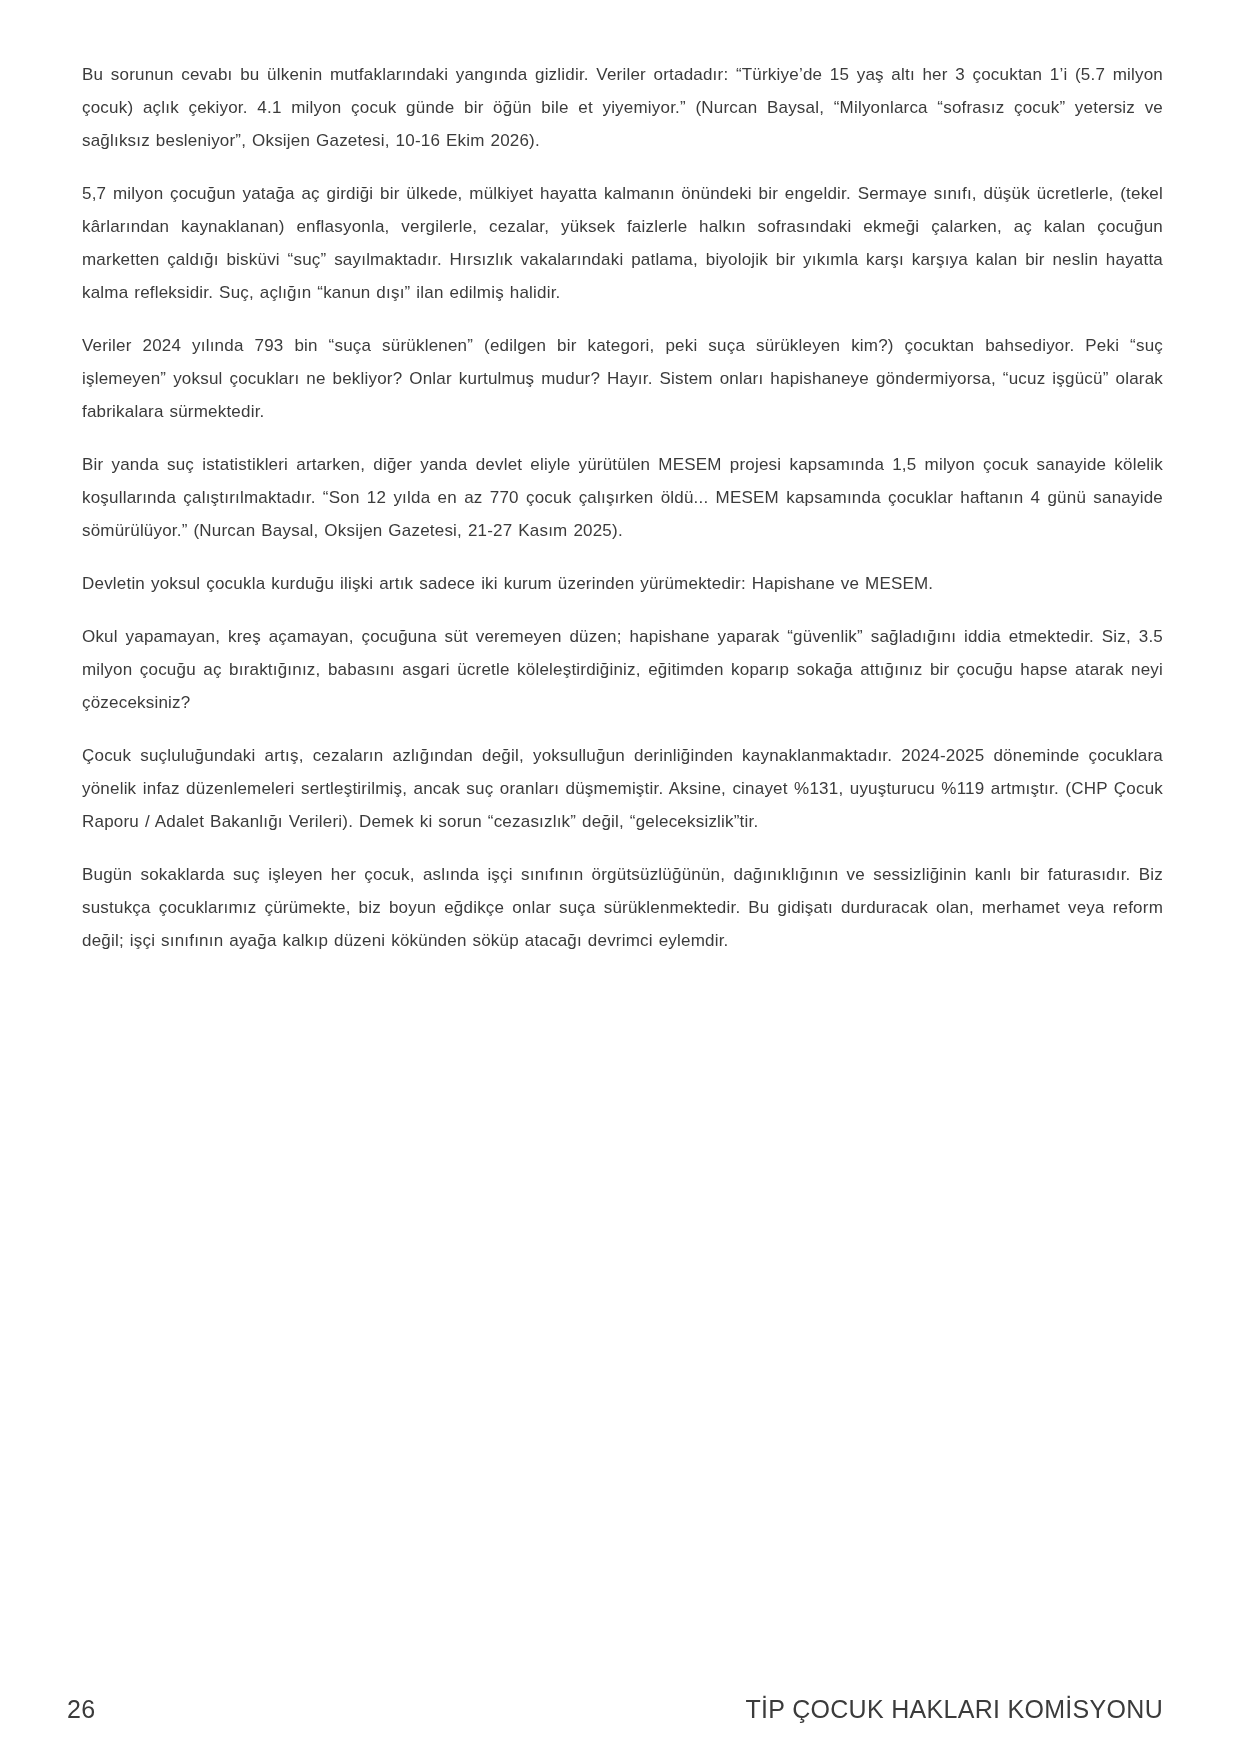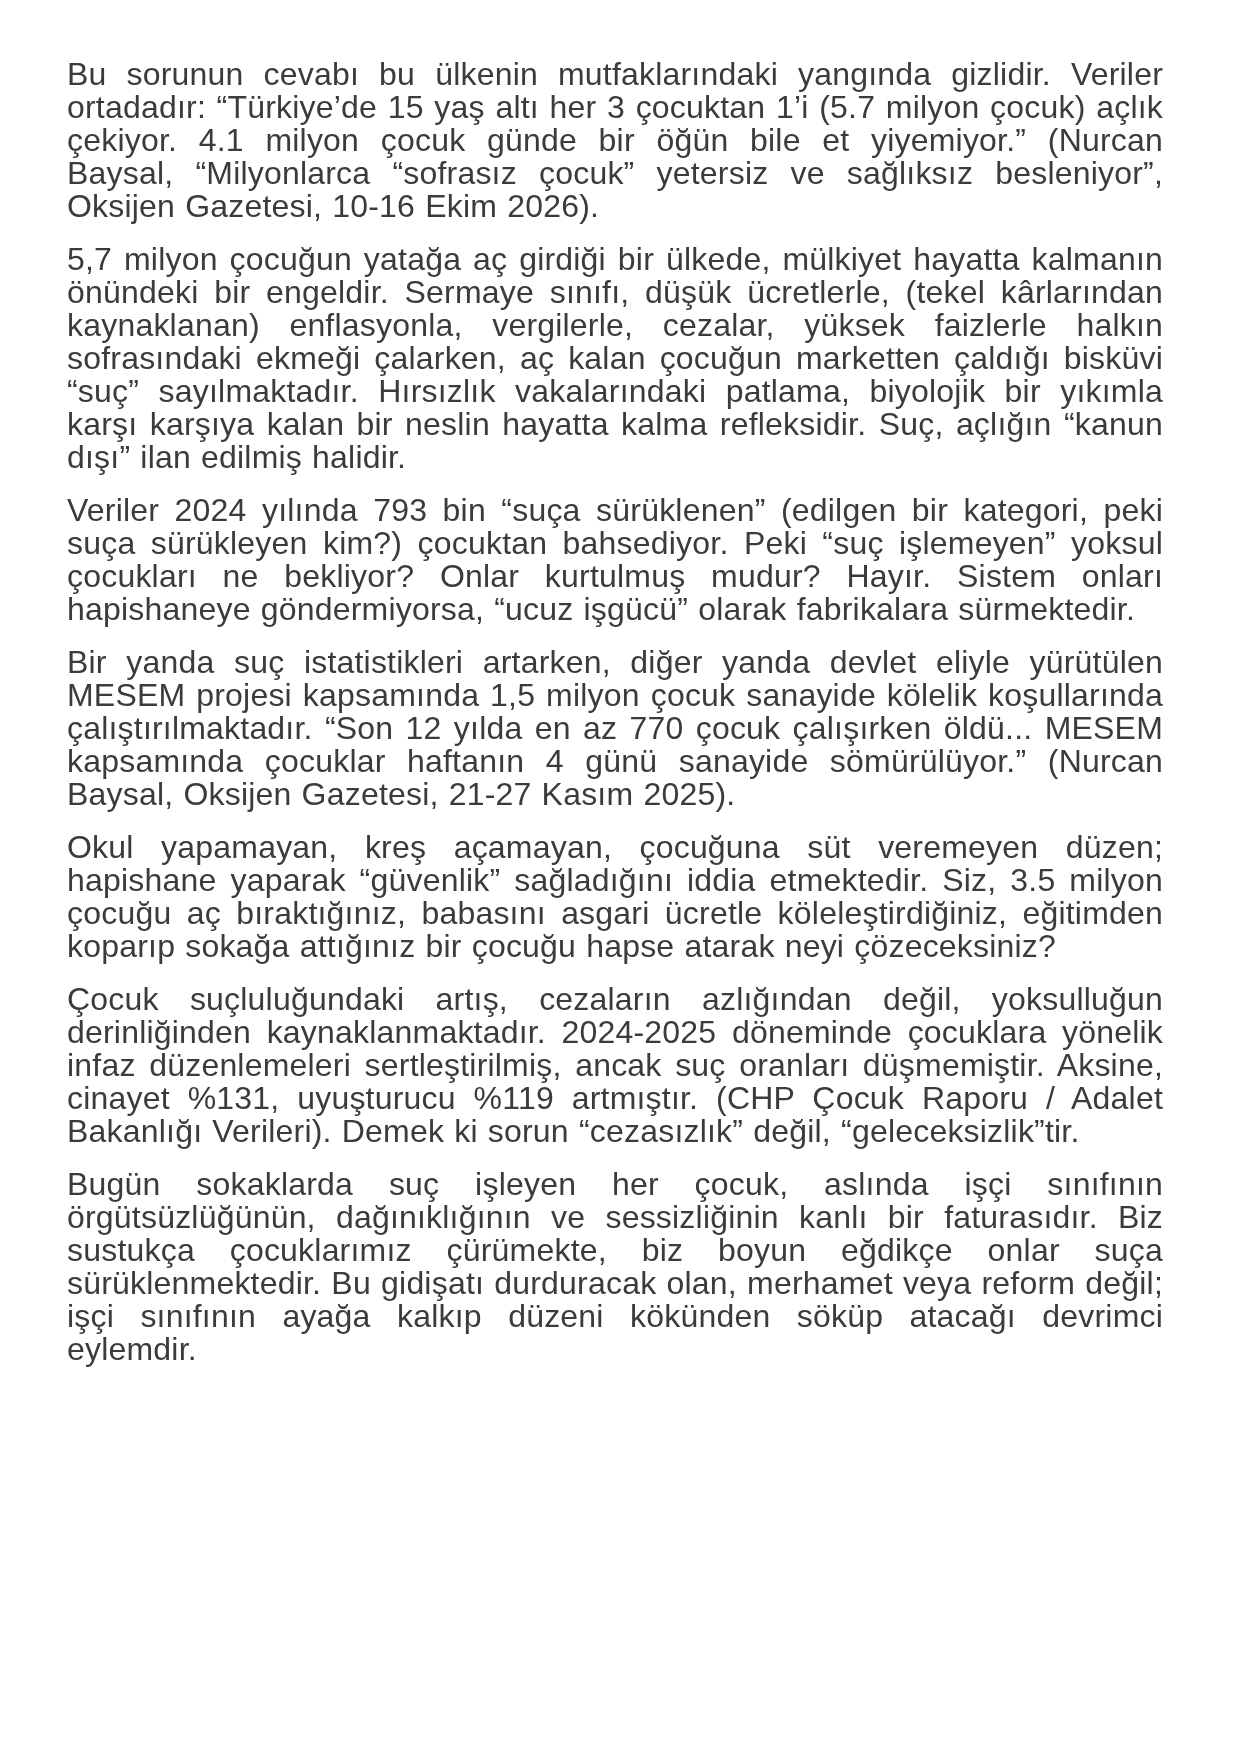--- a/index.html
+++ b/index.html
@@ -16,22 +16,22 @@
     font-family: "Liberation Sans", "DejaVu Sans", sans-serif;
     color: #3b3b3b;
   }
   .content {
     position: absolute;
     top: 58px;
     left: 67px;
     right: 78px;
   }
   .content p {
-    margin: 0 0 20px 0;
-    font-size: 32px;
+    margin: 0 0 20px 15px;
+    font-size: 17px;
     line-height: 33px;
     text-align: justify;
     letter-spacing: 0.2px;
     word-spacing: 1px;
     color: #3b3b3b;
   }
   .page-footer {
     position: absolute;
     left: 67px;
     right: 78px;
@@ -49,18 +49,23 @@
 </style>
 </head>
 <body>
 
 <div class="page">
   <main class="content">
     <p>Bu sorunun cevabı bu ülkenin mutfaklarındaki yangında gizlidir. Veriler ortadadır: “Türkiye’de 15 yaş altı her 3 çocuktan 1’i (5.7 milyon çocuk) açlık çekiyor. 4.1 milyon çocuk günde bir öğün bile et yiyemiyor.” (Nurcan Baysal, “Milyonlarca “sofrasız çocuk” yetersiz ve sağlıksız besleniyor”, Oksijen Gazetesi, 10-16 Ekim 2026).</p>
     <p>5,7 milyon çocuğun yatağa aç girdiği bir ülkede, mülkiyet hayatta kalmanın önündeki bir engeldir. Sermaye sınıfı, düşük ücretlerle, (tekel kârlarından kaynaklanan) enflasyonla, vergilerle, cezalar, yüksek faizlerle halkın sofrasındaki ekmeği çalarken, aç kalan çocuğun marketten çaldığı bisküvi “suç” sayılmaktadır. Hırsızlık vakalarındaki patlama, biyolojik bir yıkımla karşı karşıya kalan bir neslin hayatta kalma refleksidir. Suç, açlığın “kanun dışı” ilan edilmiş halidir.</p>
     <p>Veriler 2024 yılında 793 bin “suça sürüklenen” (edilgen bir kategori, peki suça sürükleyen kim?) çocuktan bahsediyor. Peki “suç işlemeyen” yoksul çocukları ne bekliyor? Onlar kurtulmuş mudur? Hayır. Sistem onları hapishaneye göndermiyorsa, “ucuz işgücü” olarak fabrikalara sürmektedir.</p>
     <p>Bir yanda suç istatistikleri artarken, diğer yanda devlet eliyle yürütülen MESEM projesi kapsamında 1,5 milyon çocuk sanayide kölelik koşullarında çalıştırılmaktadır. “Son 12 yılda en az 770 çocuk çalışırken öldü... MESEM kapsamında çocuklar haftanın 4 günü sanayide sömürülüyor.” (Nurcan Baysal, Oksijen Gazetesi, 21-27 Kasım 2025).</p>
+    <p>Devletin yoksul çocukla kurduğu ilişki artık sadece iki kurum üzerinden yürümektedir: Hapishane ve MESEM.</p>
     <p>Okul yapamayan, kreş açamayan, çocuğuna süt veremeyen düzen; hapishane yaparak “güvenlik” sağladığını iddia etmektedir. Siz, 3.5 milyon çocuğu aç bıraktığınız, babasını asgari ücretle köleleştirdiğiniz, eğitimden koparıp sokağa attığınız bir çocuğu hapse atarak neyi çözeceksiniz?</p>
     <p>Çocuk suçluluğundaki artış, cezaların azlığından değil, yoksulluğun derinliğinden kaynaklanmaktadır. 2024-2025 döneminde çocuklara yönelik infaz düzenlemeleri sertleştirilmiş, ancak suç oranları düşmemiştir. Aksine, cinayet %131, uyuşturucu %119 artmıştır. (CHP Çocuk Raporu / Adalet Bakanlığı Verileri). Demek ki sorun “cezasızlık” değil, “geleceksizlik”tir.</p>
     <p>Bugün sokaklarda suç işleyen her çocuk, aslında işçi sınıfının örgütsüzlüğünün, dağınıklığının ve sessizliğinin kanlı bir faturasıdır. Biz sustukça çocuklarımız çürümekte, biz boyun eğdikçe onlar suça sürüklenmektedir. Bu gidişatı durduracak olan, merhamet veya reform değil; işçi sınıfının ayağa kalkıp düzeni kökünden söküp atacağı devrimci eylemdir.</p>
   </main>
 
+  <footer class="page-footer">
+    <span class="page-num">26</span>
+    <span class="org">TİP ÇOCUK HAKLARI KOMİSYONU</span>
+  </footer>
 </div>
 
 </body></html>

